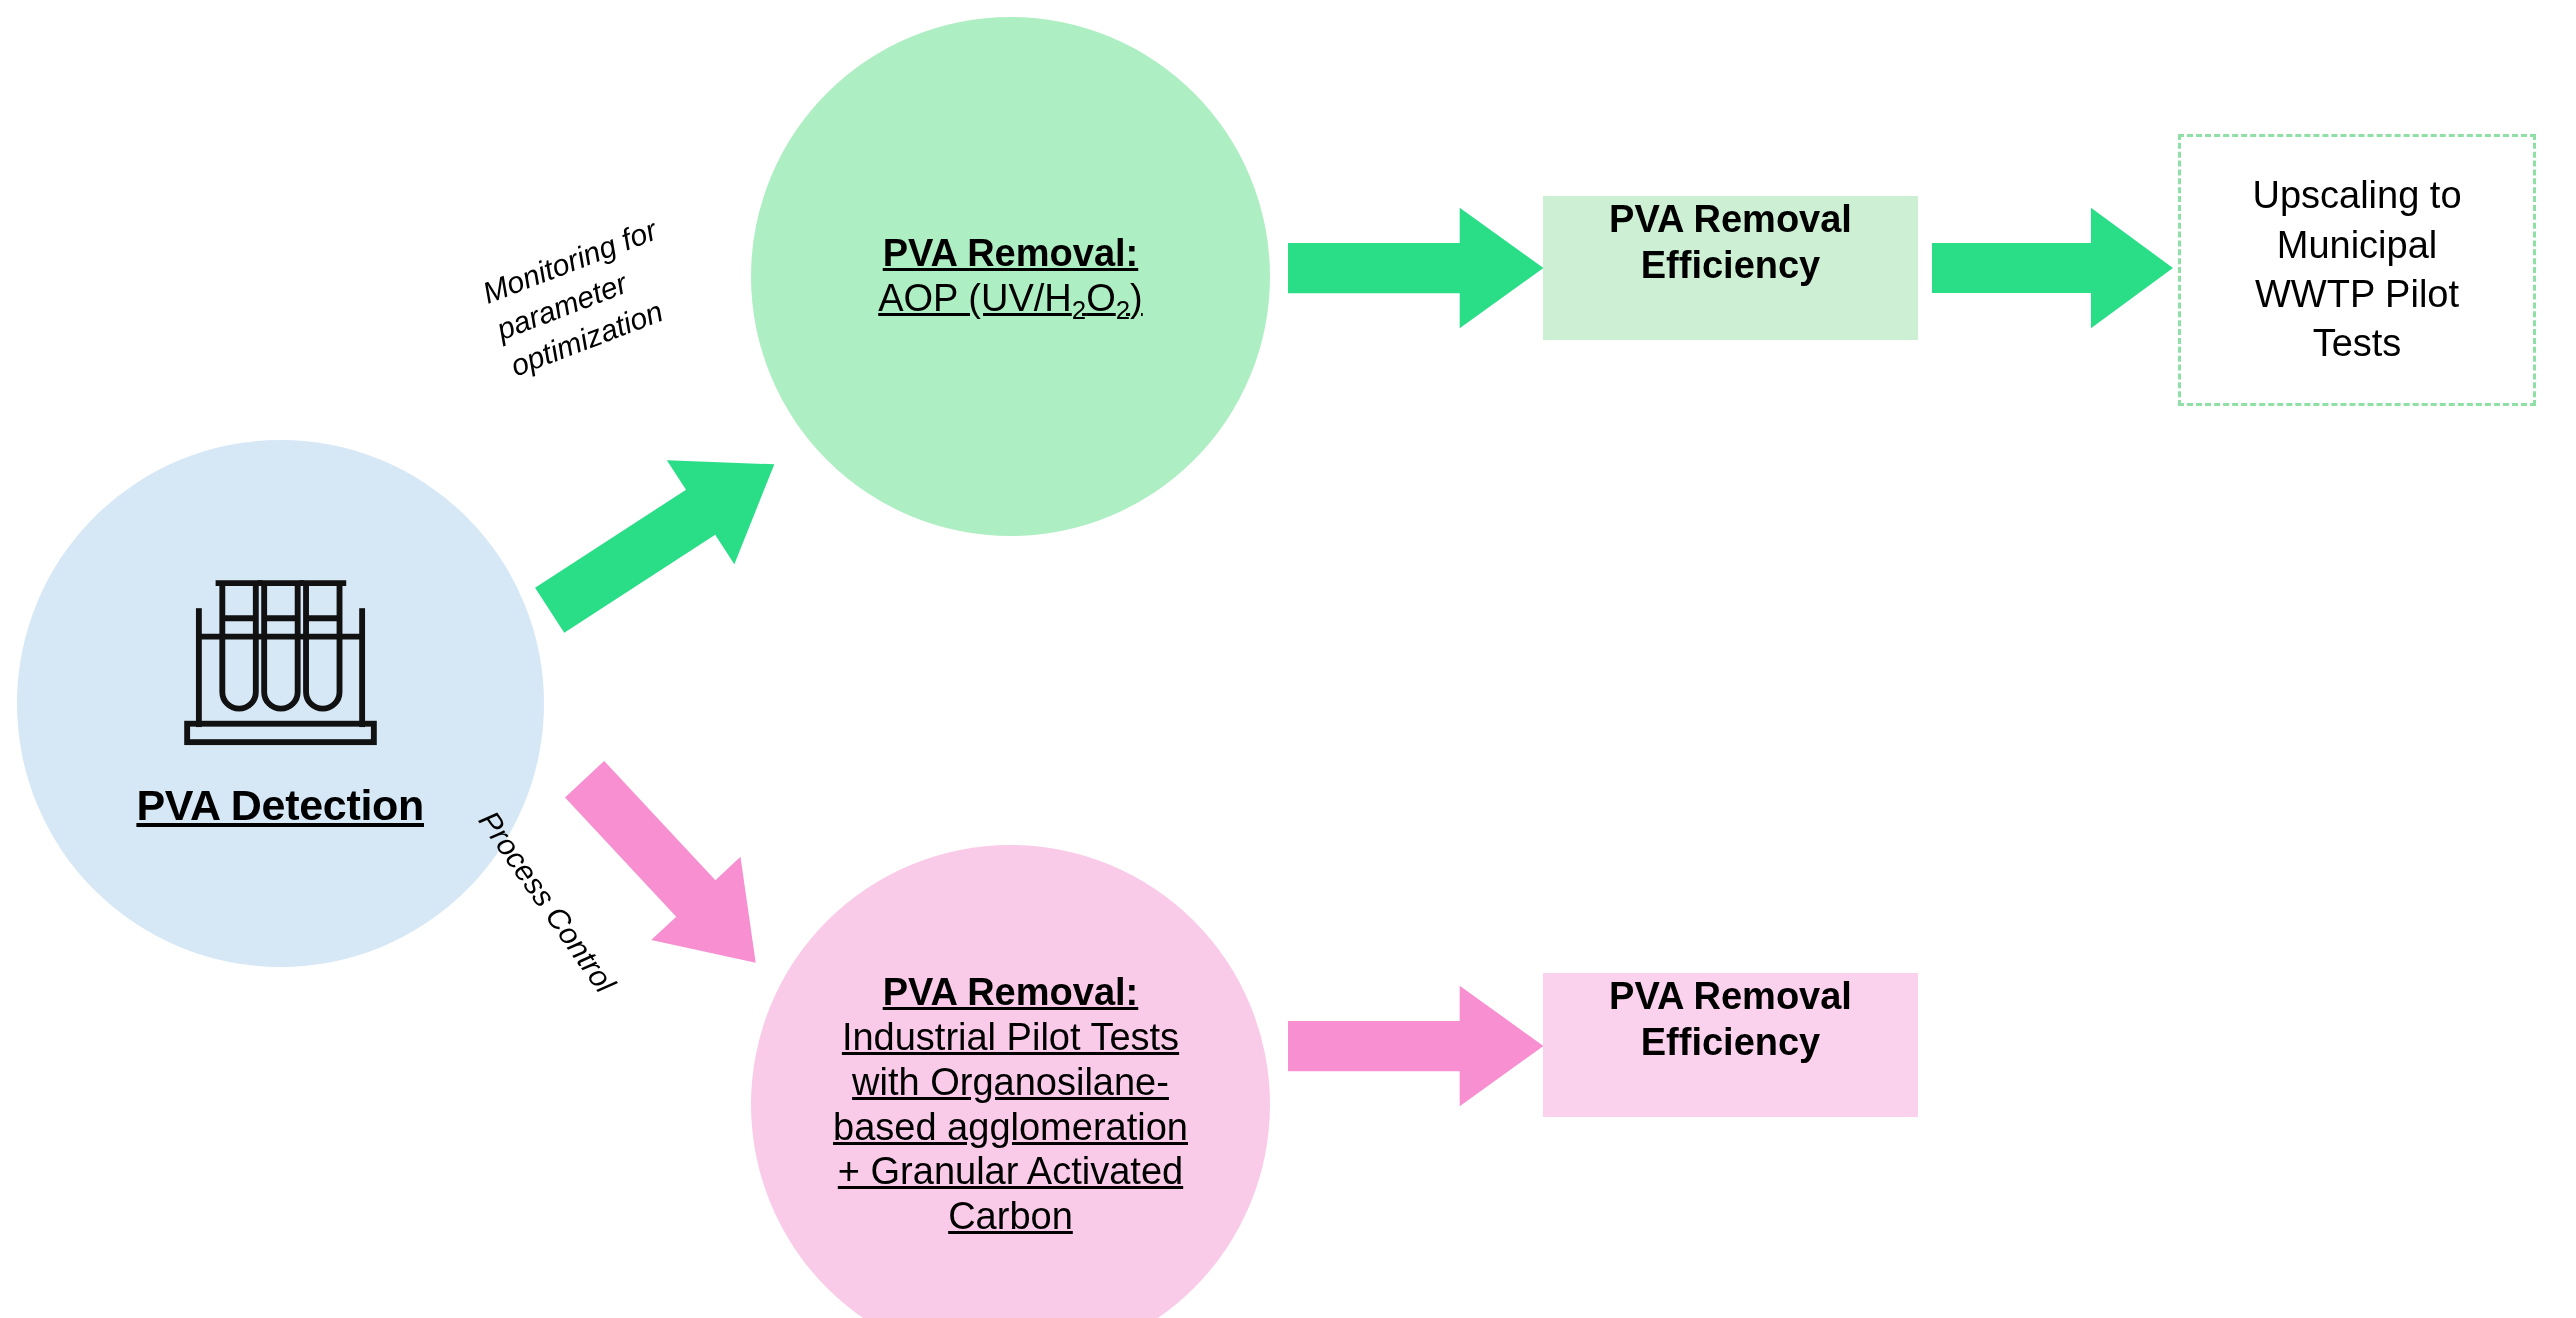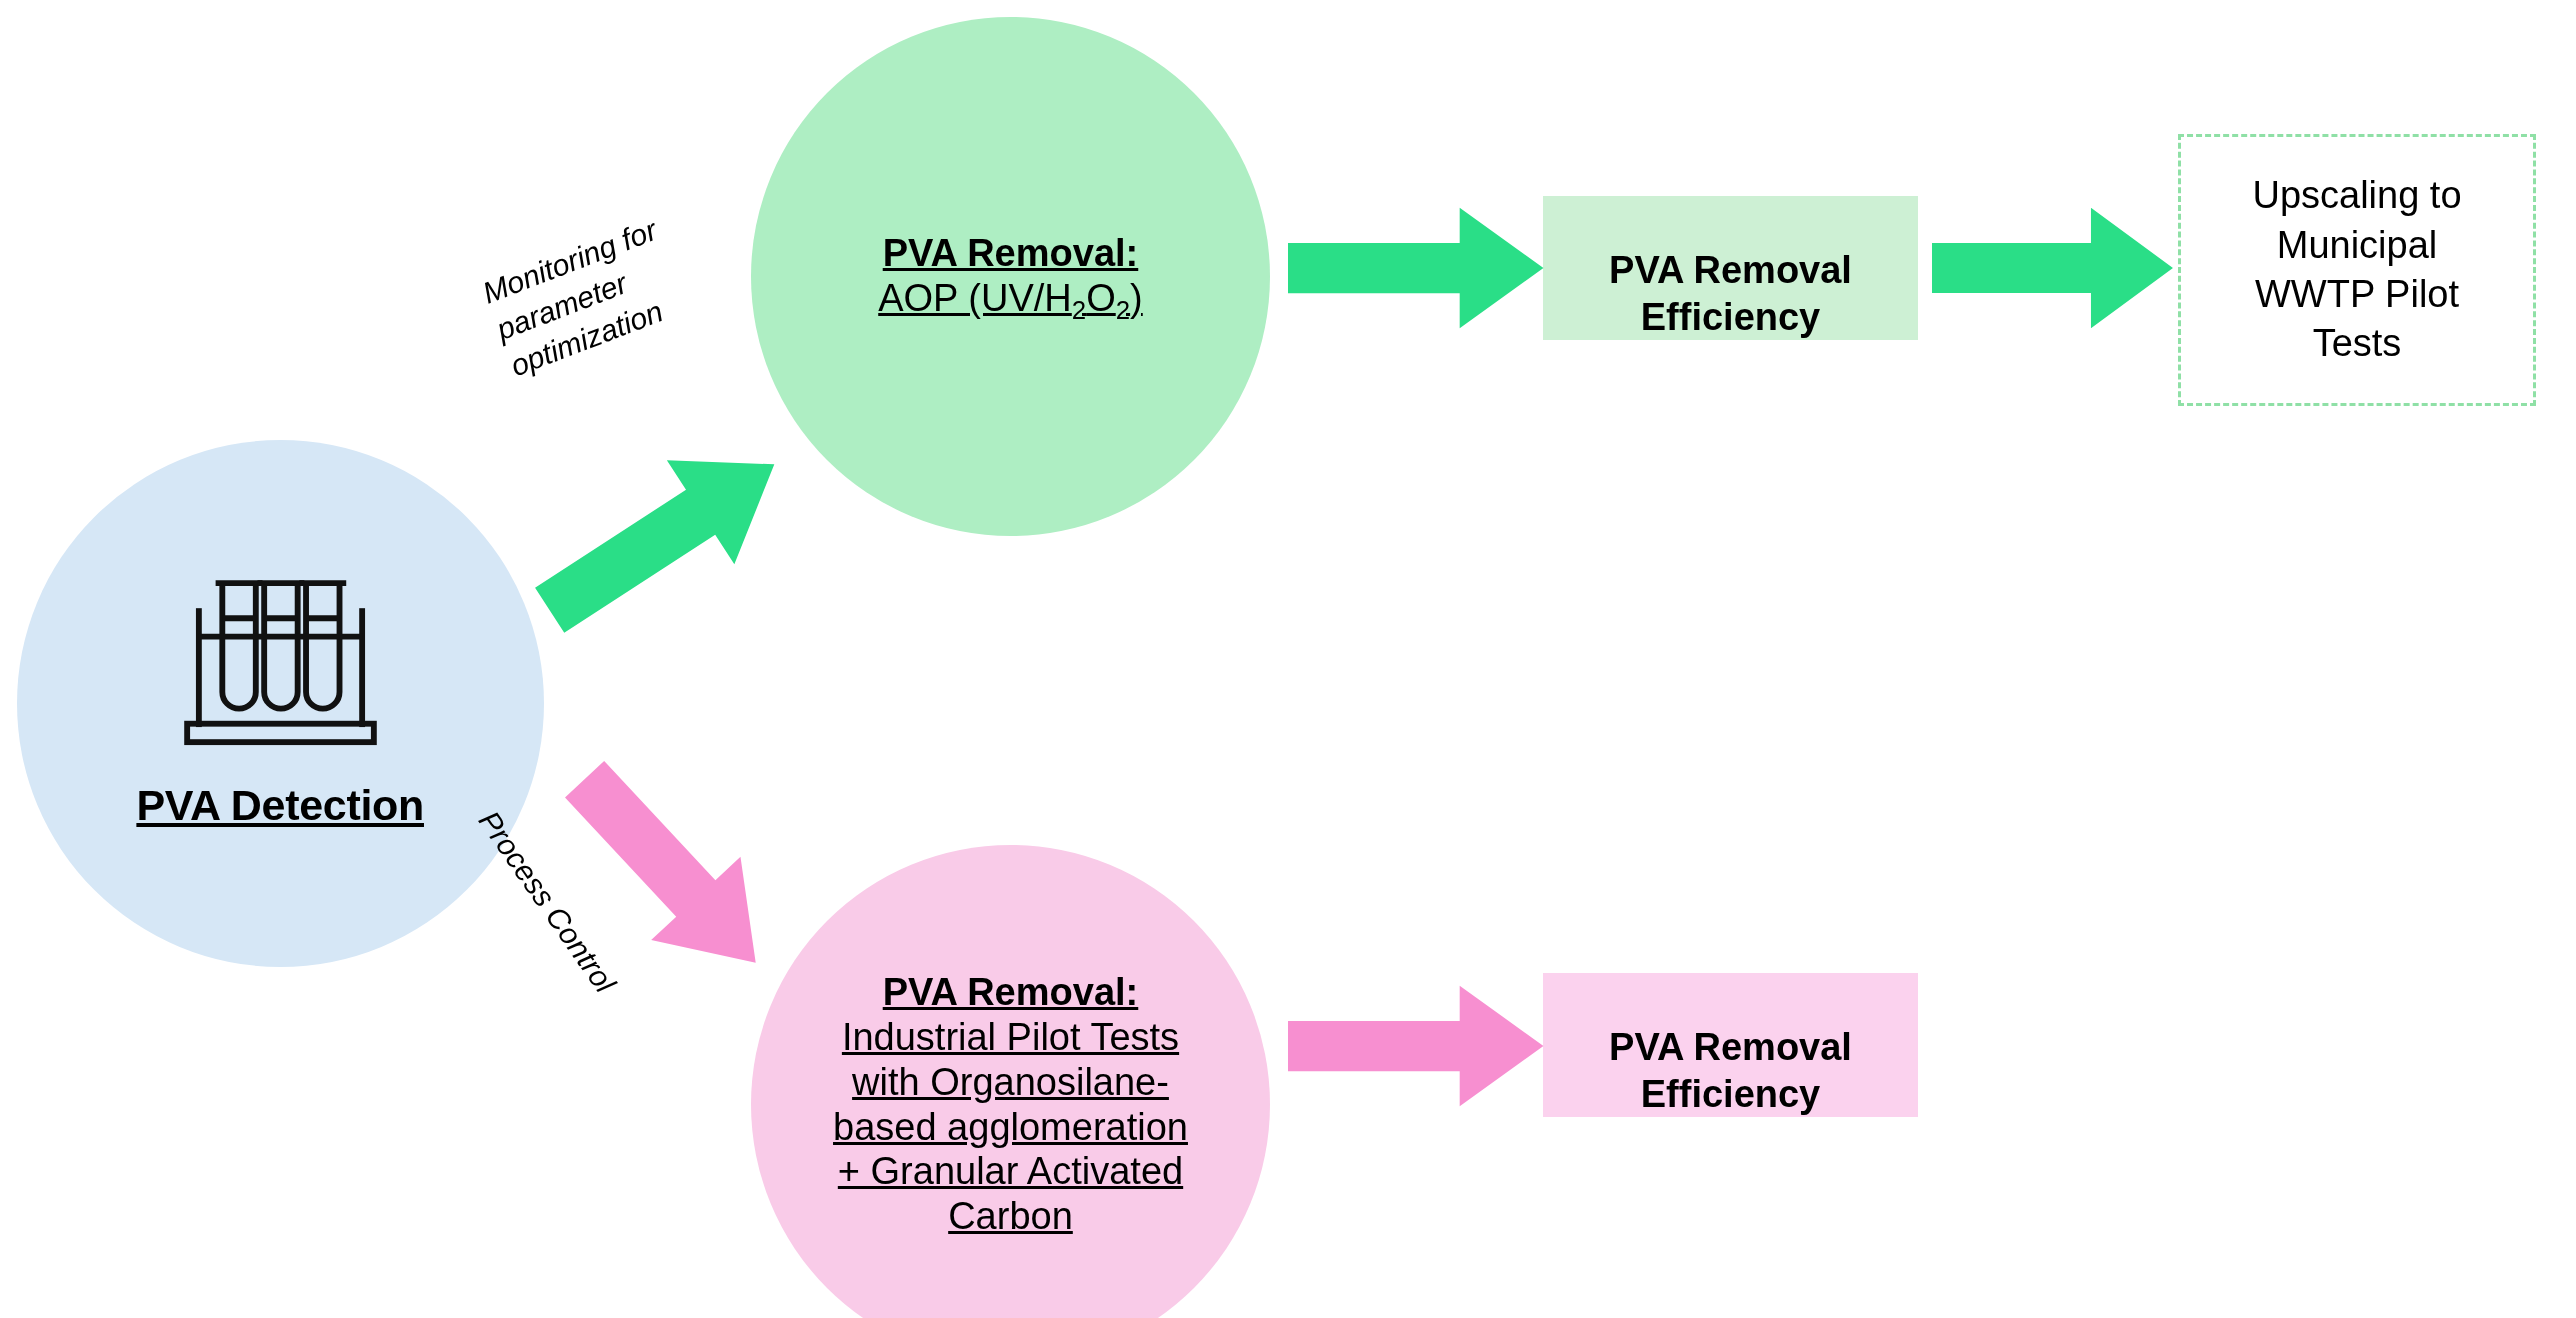--- a/index.html
+++ b/index.html
@@ -89,21 +89,21 @@
     width: 197px;
     height: 180px;
     margin-top: -8.4px;
   }
 
   
   .result-box {
     position: absolute;
     box-sizing: border-box;
     display: flex;
-    align-items: flex-end;
+    align-items: flex-start;
     justify-content: center;
     text-align: center;
     font-size: 38px;
     font-weight: bold;
     line-height: 1.22;
     color: #000000;
   }
   #eff-box-green {
     left: 1543px;
     top: 196px;

